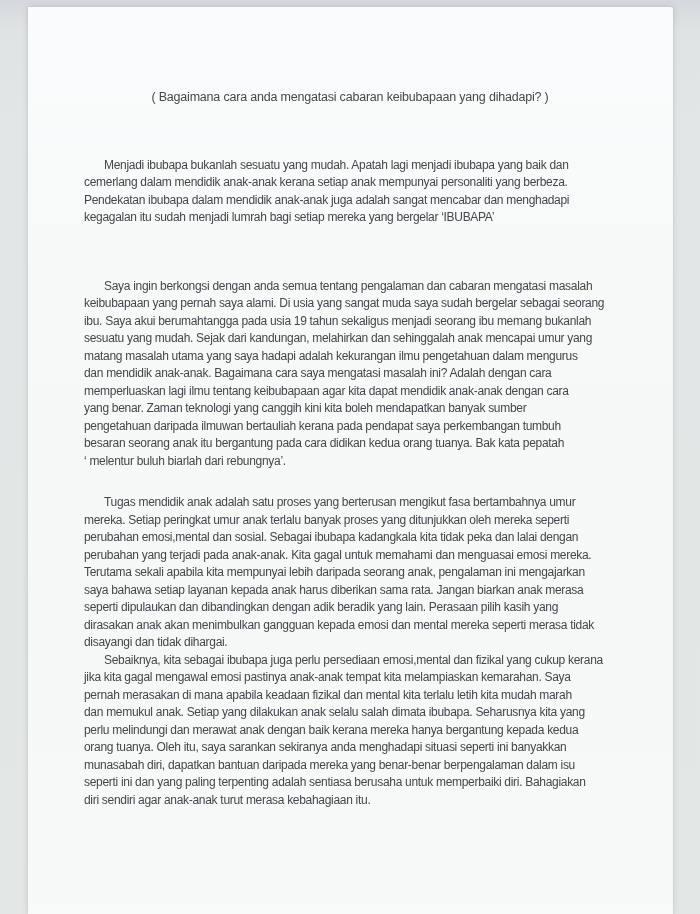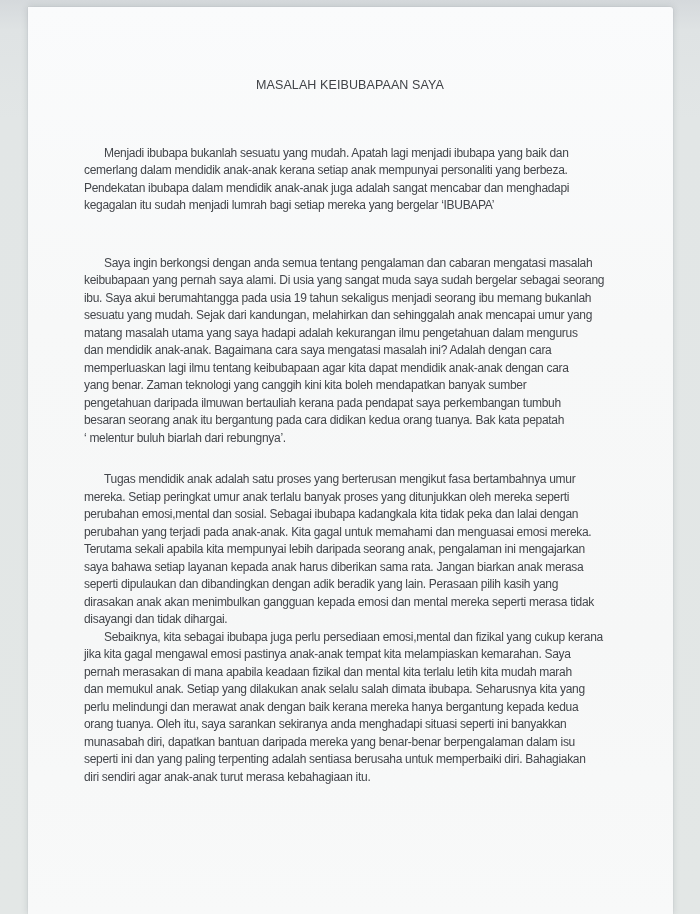--- a/index.html
+++ b/index.html
@@ -58,32 +58,32 @@
   .paragraph {
     margin: 0;
     font-size: 12px;
     line-height: 17.5px;
     letter-spacing: -0.3px;
     white-space: pre-line;
     text-indent: 20px;
     color: #43464b;
   }
   .paragraph.p1 { margin-top: 50px; }
-  .paragraph.p2 { margin-top: 40px; }
+  .paragraph.p2 { margin-top: 51px; }
   .paragraph.p3 { margin-top: 24px; }
   .paragraph.p4 { }
 </style>
 </head>
 <body>
 
 <div class="paper"></div>
 
 <div class="content">
-  <h1 class="doc-title">MASALAH KEIBUBAPAAN SAYA</h1>
 
+  <p class="doc-subtitle">( Bagaimana cara anda mengatasi cabaran keibubapaan yang dihadapi? )</p>
 
   <div class="body-text">
     <p class="paragraph p1">Menjadi ibubapa bukanlah sesuatu yang mudah. Apatah lagi menjadi ibubapa yang baik dan
 cemerlang dalam mendidik anak-anak kerana setiap anak mempunyai personaliti yang berbeza.
 Pendekatan ibubapa dalam mendidik anak-anak juga adalah sangat mencabar dan menghadapi
 kegagalan itu sudah menjadi lumrah bagi setiap mereka yang bergelar ‘IBUBAPA’</p>
 
     <p class="paragraph p2">Saya ingin berkongsi dengan anda semua tentang pengalaman dan cabaran mengatasi masalah
 keibubapaan yang pernah saya alami. Di usia yang sangat muda saya sudah bergelar sebagai seorang
 ibu. Saya akui berumahtangga pada usia 19 tahun sekaligus menjadi seorang ibu memang bukanlah

